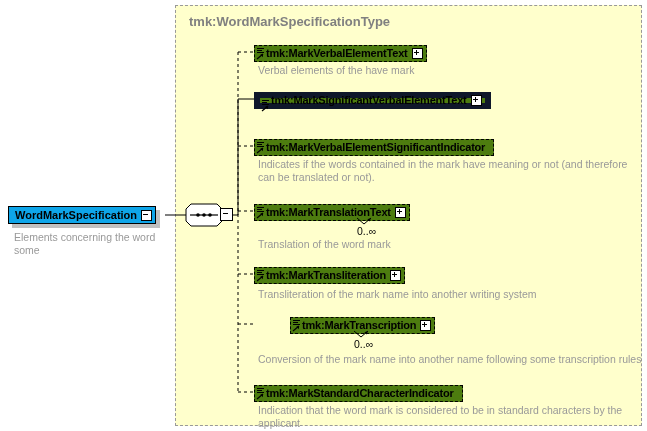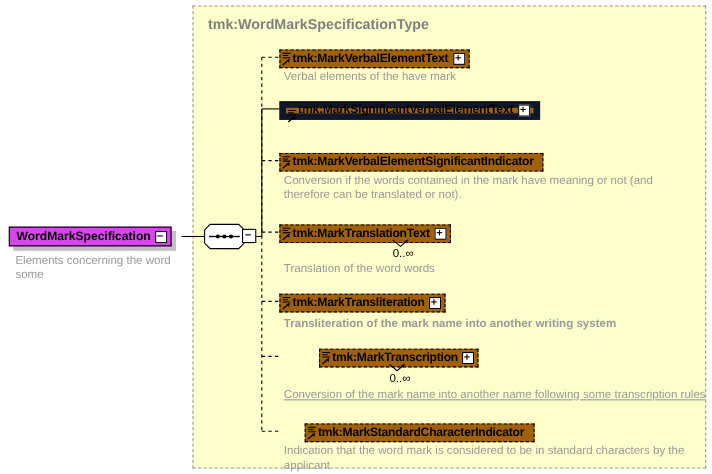--- a/index.html
+++ b/index.html
@@ -16,21 +16,21 @@
   }
   .type-title{
     position:absolute;left:189px;top:14px;
     font-size:13px;font-weight:bold;color:#808080;white-space:nowrap;
   }
 
   
   .node{position:absolute;}
   .node-box{
     position:relative;display:inline-flex;align-items:center;
-    height:17px;background:#a16207;box-sizing:border-box;
+    height:17px;background:#4d7c0f;box-sizing:border-box;
     padding:0 3px 0 11px;
   }
   .node-box.optional{border:1px dashed #000000;}
   .node-box.required{border:6px solid #0f172a;}
   .node-label{
     font-size:11px;font-weight:bold;color:#000000;
     white-space:nowrap;line-height:11px;letter-spacing:-0.2px;
   }
   
   .node-shadow{
@@ -67,21 +67,21 @@
     white-space:pre-wrap;
   }
   
   .card{
     position:absolute;font-size:10.5px;color:#000000;line-height:11px;
   }
 
   
   .root-box{
     position:absolute;left:8px;top:206px;width:148px;height:18px;
-    background:#d946ef;border:1px solid #000000;box-sizing:border-box;
+    background:#0ea5e9;border:1px solid #000000;box-sizing:border-box;
     display:flex;align-items:center;padding:0 3px 0 6px;
   }
   .root-label{font-size:11px;font-weight:bold;color:#000;white-space:nowrap;flex:1;}
   .root-shadow{position:absolute;left:12px;top:210px;width:148px;height:18px;background:#c0c0c0;}
 
   
   svg.wires{position:absolute;left:0;top:0;width:647px;height:431px;overflow:visible;}
 </style>
 </head>
 <body>
@@ -169,83 +169,83 @@
       <svg class="el-icon" viewBox="0 0 9 14">
         <line x1="1" y1="1.5" x2="8" y2="1.5" stroke="#000" stroke-width="1"></line>
         <line x1="1" y1="3.5" x2="6" y2="3.5" stroke="#000" stroke-width="1"></line>
         <line x1="1" y1="5.5" x2="8" y2="5.5" stroke="#000" stroke-width="1"></line>
         <line x1="1" y1="12" x2="7" y2="7" stroke="#000" stroke-width="1.2"></line>
         <polygon points="7,7 7,10.2 4.3,7.6" fill="#000"></polygon>
       </svg>
       <span class="node-label">tmk:MarkVerbalElementSignificantIndicator</span>
     </div>
   </div>
-  <div class="desc" style="left:258px;top:158px;width:378px;">Conversion if the words contained in the mark have meaning or not (and therefore can be translated or not).</div>
+  <div class="desc" style="left:258px;top:158px;width:378px;">Indicates if the words contained in the mark have meaning or not (and therefore can be translated or not).</div>
 
   <div class="node" style="left:254px;top:202px;">
     <div class="node-shadow" style="width:165px;"></div>
     <div class="node-box optional">
       <svg class="el-icon" viewBox="0 0 9 14">
         <line x1="1" y1="1.5" x2="8" y2="1.5" stroke="#000" stroke-width="1"></line>
         <line x1="1" y1="3.5" x2="6" y2="3.5" stroke="#000" stroke-width="1"></line>
         <line x1="1" y1="5.5" x2="8" y2="5.5" stroke="#000" stroke-width="1"></line>
         <line x1="1" y1="12" x2="7" y2="7" stroke="#000" stroke-width="1.2"></line>
         <polygon points="7,7 7,10.2 4.3,7.6" fill="#000"></polygon>
       </svg>
       <span class="node-label">tmk:MarkTranslationText</span>
       <span class="plus-box"></span>
     </div>
   </div>
   <svg style="position:absolute;left:355px;top:218px;" width="20" height="10" overflow="visible">
     <path d="M2,0 L9,6 L16,0" fill="none" stroke="#000" stroke-width="1"></path>
     <polygon points="16,0 12.4,1.2 14.6,3.4" fill="#000"></polygon>
   </svg>
   <div class="card" style="left:357px;top:226px;">0..∞</div>
-  <div class="desc" style="left:258px;top:238px;width:380px;">Translation of the word words</div>
+  <div class="desc" style="left:258px;top:238px;width:380px;">Translation of the word mark</div>
 
   <div class="node" style="left:254px;top:265px;">
     <div class="node-shadow" style="width:157px;"></div>
     <div class="node-box optional">
       <svg class="el-icon" viewBox="0 0 9 14">
         <line x1="1" y1="1.5" x2="8" y2="1.5" stroke="#000" stroke-width="1"></line>
         <line x1="1" y1="3.5" x2="6" y2="3.5" stroke="#000" stroke-width="1"></line>
         <line x1="1" y1="5.5" x2="8" y2="5.5" stroke="#000" stroke-width="1"></line>
         <line x1="1" y1="12" x2="7" y2="7" stroke="#000" stroke-width="1.2"></line>
         <polygon points="7,7 7,10.2 4.3,7.6" fill="#000"></polygon>
       </svg>
       <span class="node-label">tmk:MarkTransliteration</span>
       <span class="plus-box"></span>
     </div>
   </div>
-  <div class="desc" style="left:258px;top:288px;width:390px;font-weight:bold;">Transliteration of the mark name into another writing system</div>
+  <div class="desc" style="left:258px;top:288px;width:390px;">Transliteration of the mark name into another writing system</div>
 
   <div class="node" style="left:254px;top:315px;padding-left:36px;">
     <div class="node-shadow" style="width:152px;"></div>
     <div class="node-box optional">
       <svg class="el-icon" viewBox="0 0 9 14">
         <line x1="1" y1="1.5" x2="8" y2="1.5" stroke="#000" stroke-width="1"></line>
         <line x1="1" y1="3.5" x2="6" y2="3.5" stroke="#000" stroke-width="1"></line>
         <line x1="1" y1="5.5" x2="8" y2="5.5" stroke="#000" stroke-width="1"></line>
         <line x1="1" y1="12" x2="7" y2="7" stroke="#000" stroke-width="1.2"></line>
         <polygon points="7,7 7,10.2 4.3,7.6" fill="#000"></polygon>
       </svg>
       <span class="node-label">tmk:MarkTranscription</span>
       <span class="plus-box"></span>
     </div>
   </div>
   <svg style="position:absolute;left:352px;top:331px;" width="20" height="10" overflow="visible">
     <path d="M2,0 L9,6 L16,0" fill="none" stroke="#000" stroke-width="1"></path>
     <polygon points="16,0 12.4,1.2 14.6,3.4" fill="#000"></polygon>
   </svg>
   <div class="card" style="left:354px;top:339px;">0..∞</div>
-  <div class="desc" style="left:258px;top:353px;width:390px;text-decoration:underline;">Conversion of the mark name into another name following some transcription rules</div>
+  <div class="desc" style="left:258px;top:353px;width:390px;">Conversion of the mark name into another name following some transcription rules</div>
 
   <div class="node" style="left:254px;top:383px;">
     <div class="node-shadow" style="width:219px;"></div>
-    <div class="node-box optional" style="padding-right:8px;margin-left:23px;">
+    <div class="node-box optional" style="padding-right:8px;">
       <svg class="el-icon" viewBox="0 0 9 14">
         <line x1="1" y1="1.5" x2="8" y2="1.5" stroke="#000" stroke-width="1"></line>
         <line x1="1" y1="3.5" x2="6" y2="3.5" stroke="#000" stroke-width="1"></line>
         <line x1="1" y1="5.5" x2="8" y2="5.5" stroke="#000" stroke-width="1"></line>
         <line x1="1" y1="12" x2="7" y2="7" stroke="#000" stroke-width="1.2"></line>
         <polygon points="7,7 7,10.2 4.3,7.6" fill="#000"></polygon>
       </svg>
       <span class="node-label">tmk:MarkStandardCharacterIndicator</span>
     </div>
   </div>

